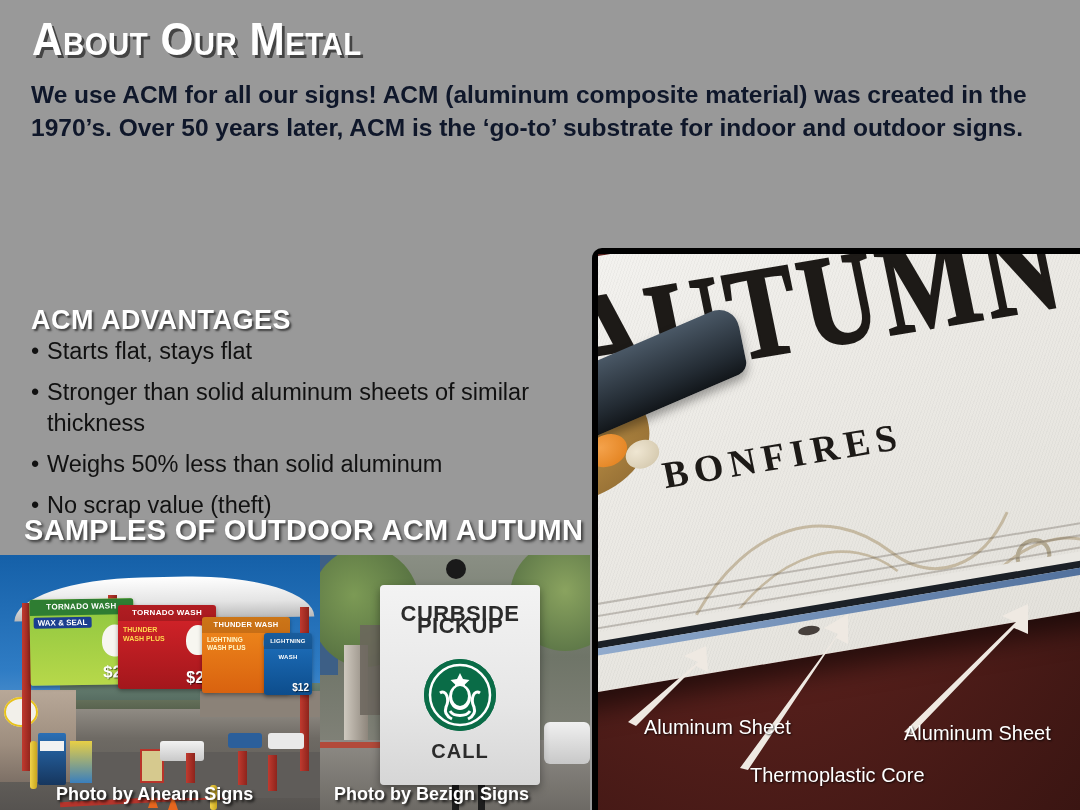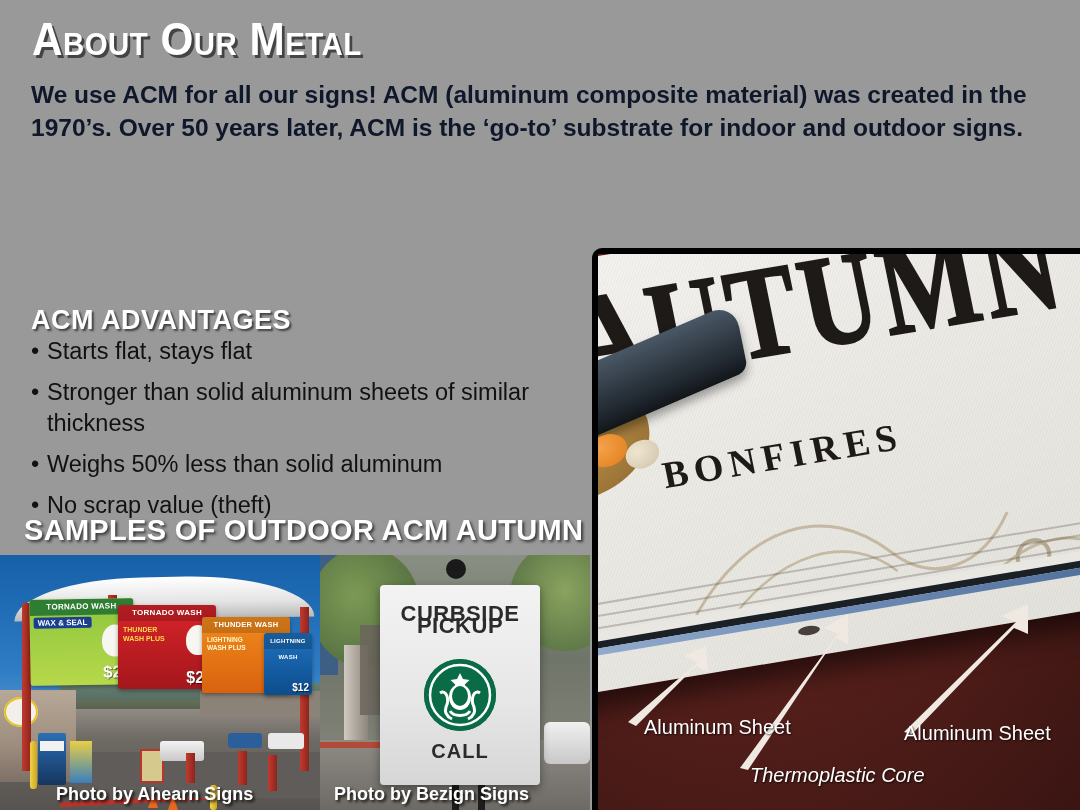--- a/index.html
+++ b/index.html
@@ -158,21 +158,21 @@
   .edge-blue{position:absolute;left:0;top:16px;width:100%;height:7px;
     background:linear-gradient(90deg,#9fb7d6 0%,#6e8cb5 45%,#3f5f8c 100%);border-radius:0 0 40px 0;}
 
   
   .callout{
     position:absolute;color:#ffffff;font-size:20px;
     text-shadow:1px 1px 2px rgba(0,0,0,.75);
     white-space:nowrap;
   }
   .c-alum-left{left:46px;top:462px;}
-  .c-core{left:152px;top:510px;font-style:italic;}
+  .c-core{left:152px;top:510px;}
   .c-alum-right{left:306px;top:468px;}
   .arrow{position:absolute;pointer-events:none;}
 
   
   .photo-carwash{
     position:absolute;left:0;top:555px;width:320px;height:255px;overflow:hidden;
     background:linear-gradient(180deg,#1560a8 0%,#2f7cc4 45%,#9fc6e6 100%);
   }
   .cw-ground{
     position:absolute;left:0;bottom:0;width:100%;height:110px;

